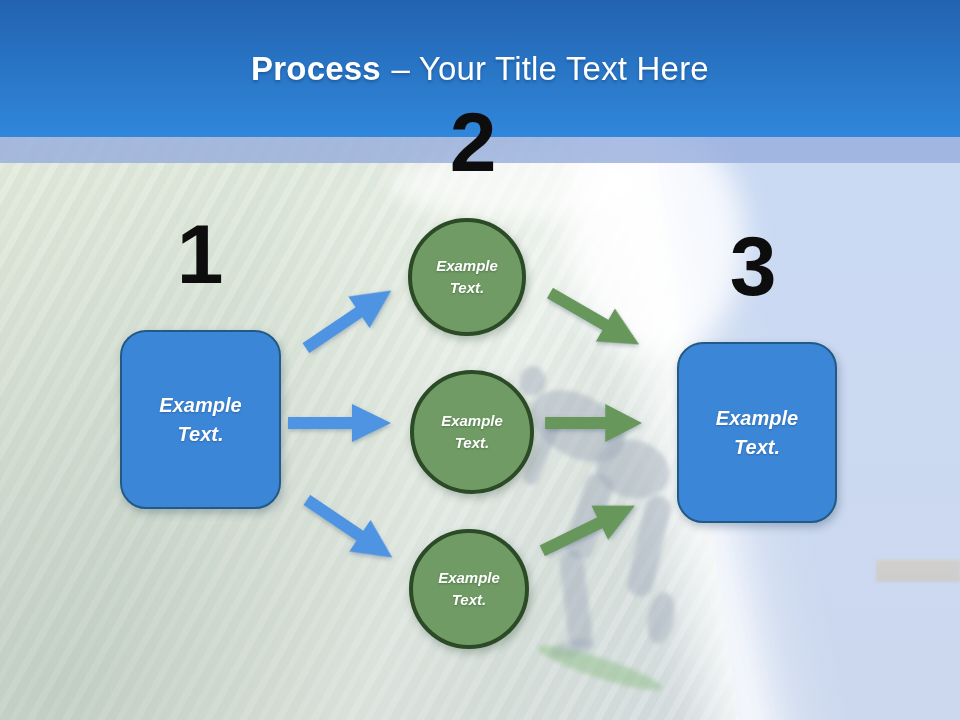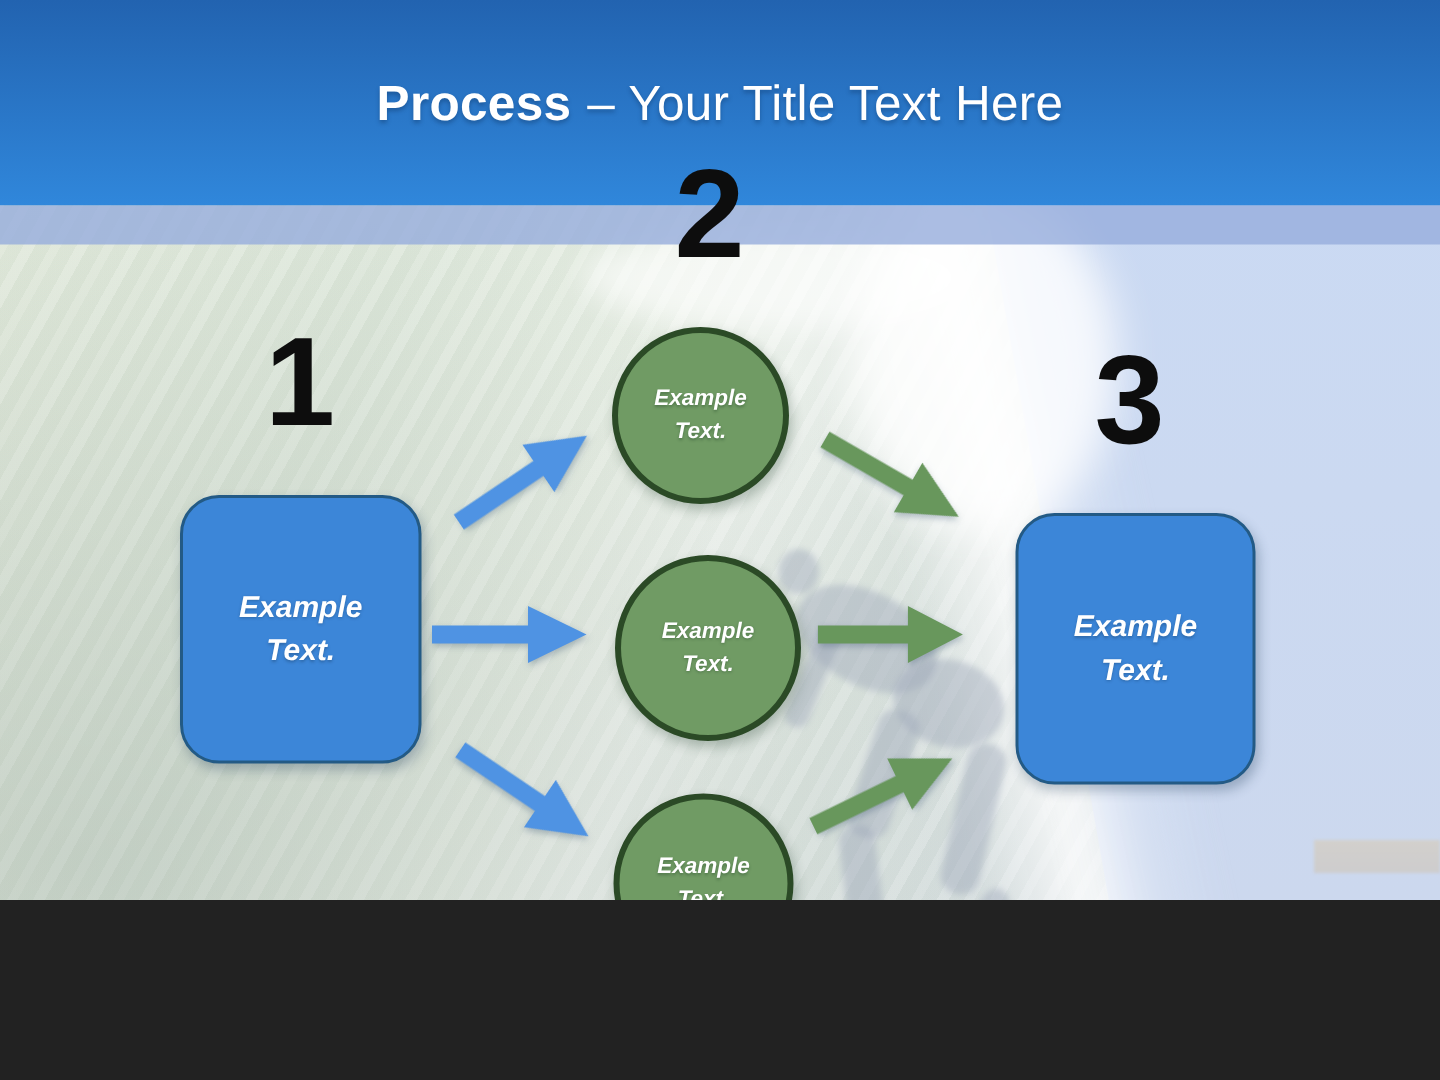--- a/index.html
+++ b/index.html
@@ -1,17 +1,17 @@
 <!DOCTYPE html>
 <html style="--header_top: #2263b0; --header_bottom: #3087db; --title_color: #ffffff; --number_color: #0d0d0d; --box_fill: #3c86d8; --box_border: #235a85; --circle_fill: #709b64; --circle_border: #2b4a26; --blue_arrow: #4f93e3; --green_arrow: #68975c;"><head>
 <meta charset="utf-8">
 <style>
   html,body{margin:0;padding:0;background:#222;}
   .slide{
-    position:relative;width:960px;height:600px;overflow:hidden;
+    position:relative;width:960px;height:720px;overflow:hidden;
     font-family:"Liberation Sans",sans-serif;
     background:#dfe7e0;
   }
   
   .photo{position:absolute;inset:0;z-index:0;
     background:linear-gradient(112deg,#e2eadb 0%,#dde7da 28%,#e8efe5 44%,#eef3ee 52%,#dfe7e2 62%,#d6dee1 78%,#d3dce2 100%);}
   .streaks{position:absolute;inset:0;
     background:repeating-linear-gradient(119deg,
       rgba(255,255,255,.30) 0 7px, rgba(150,170,155,.10) 7px 16px,
       rgba(255,255,255,.18) 16px 22px, rgba(168,184,173,.09) 22px 31px);

